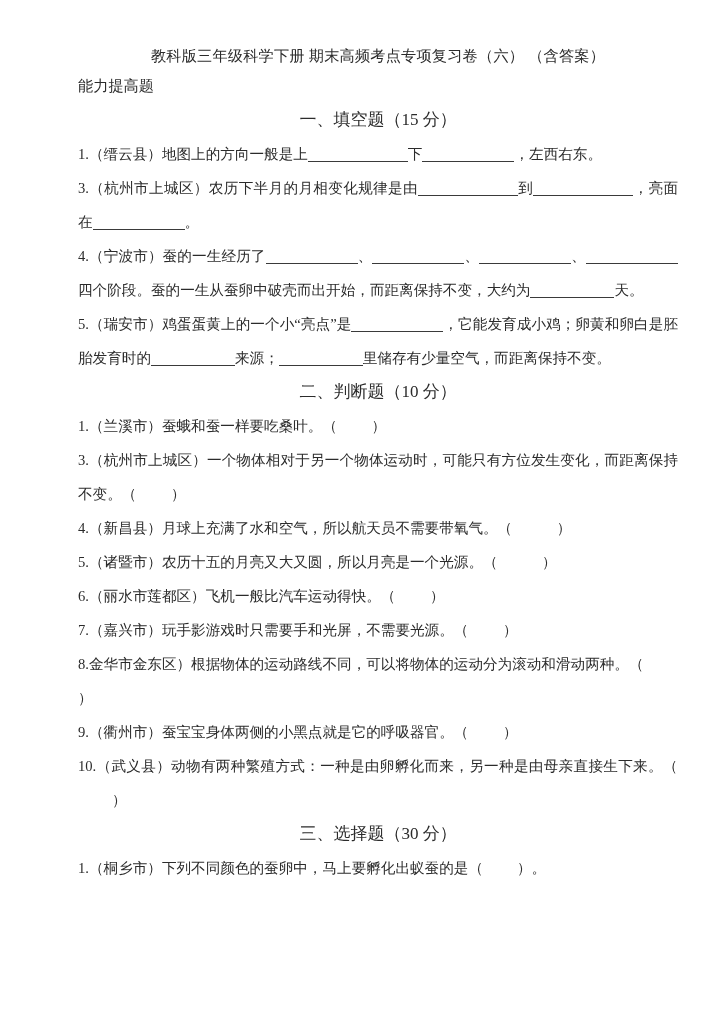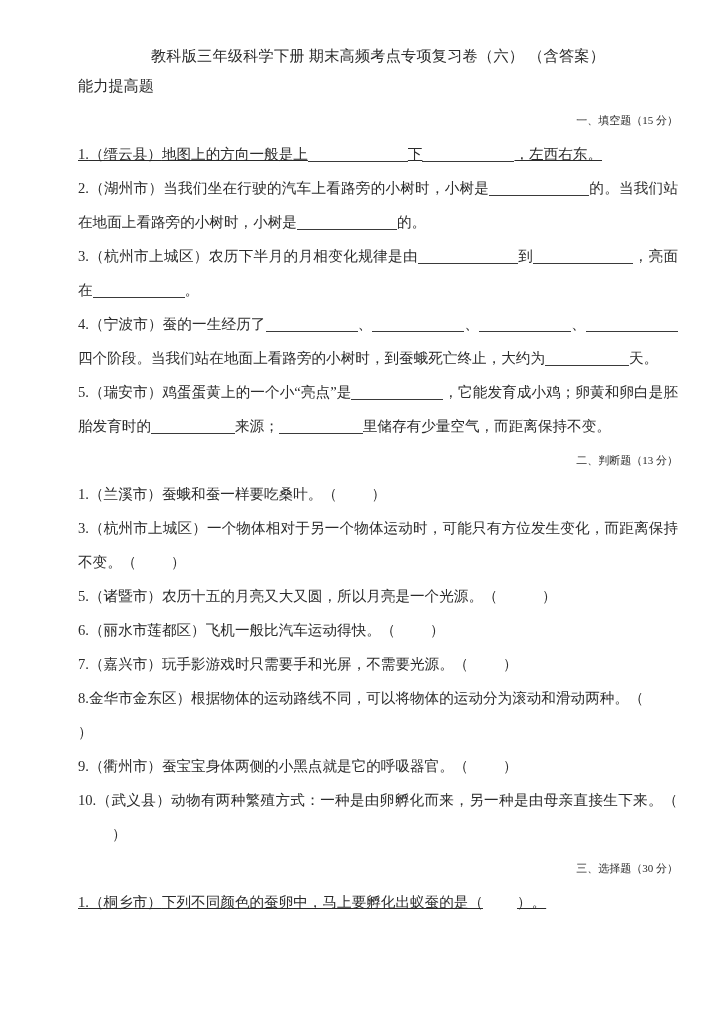--- a/index.html
+++ b/index.html
@@ -31,32 +31,32 @@
     letter-spacing: 0.2px;
     white-space: nowrap;
   }
   .doc-subtitle {
     text-align: left;
     font-size: 15.2px;
     line-height: 30px;
     margin-bottom: 2px;
   }
   .section-head {
-    font-size: 11px;
+    font-size: 17px;
     line-height: 34px;
-    text-align: right;
+    text-align: center;
   }
   .q {
     font-size: 14.6px;
     line-height: 34px;
     text-align: justify;
     text-justify: inter-ideograph;
     word-break: break-all;
   }
-  .q.nowrap { white-space: nowrap; text-decoration: underline; }
+  .q.nowrap { white-space: nowrap; }
 
   
   .bk {
     display: inline-block;
     border-bottom: 1px solid #3a3a3a;
     vertical-align: -3px;
     height: 14px;
   }
   .bk-m  { width: 84px; }
   .bk-l  { width: 92px; }
@@ -72,35 +72,35 @@
 
 <div class="page">
 
   <div class="doc-title">教科版三年级科学下册 期末高频考点专项复习卷（六） （含答案）</div>
   <div class="doc-subtitle">能力提高题</div>
 
   <div class="section-head">一、填空题（15 分）</div>
 
   <div class="q nowrap"><span>1.</span><span>（缙云县）</span><span>地图上的方向一般是上</span><span class="bk bk-xl"></span><span>下</span><span class="bk bk-l"></span><span>，左西右东。</span></div>
 
-  <div class="q"><span>2.</span><span>（湖州市）</span><span>当我们坐在行驶的汽车上看路旁的小树时，小树是</span><span class="bk bk-xl"></span><span>的。当我们站在地面上看路旁的小树时，小树是</span><span class="bk bk-xl"></span><span>的。</span></div>
 
   <div class="q"><span>3.</span><span>（杭州市上城区）</span><span>农历下半月的月相变化规律是由</span><span class="bk bk-xl"></span><span>到</span><span class="bk bk-xl"></span><span>，亮面在</span><span class="bk bk-l"></span><span>。</span></div>
 
-  <div class="q"><span>4.</span><span>（宁波市）</span><span>蚕的一生经历了</span><span class="bk bk-l"></span><span>、</span><span class="bk bk-l"></span><span>、</span><span class="bk bk-l"></span><span>、</span><span class="bk bk-l"></span><span>四个阶段。当我们站在地面上看路旁的小树时，到蚕蛾死亡终止，大约为</span><span class="bk bk-m"></span><span>天。</span></div>
+  <div class="q"><span>4.</span><span>（宁波市）</span><span>蚕的一生经历了</span><span class="bk bk-l"></span><span>、</span><span class="bk bk-l"></span><span>、</span><span class="bk bk-l"></span><span>、</span><span class="bk bk-l"></span><span>四个阶段。蚕的一生从蚕卵中破壳而出开始，而距离保持不变，大约为</span><span class="bk bk-m"></span><span>天。</span></div>
 
   <div class="q"><span>5.</span><span>（瑞安市）</span><span>鸡蛋蛋黄上的一个小“亮点”是</span><span class="bk bk-l"></span><span>，它能发育成小鸡；卵黄和卵白是胚胎发育时的</span><span class="bk bk-m"></span><span>来源；</span><span class="bk bk-m"></span><span>里储存有少量空气，而距离保持不变。</span></div>
 
-  <div class="section-head">二、判断题（13 分）</div>
+  <div class="section-head">二、判断题（10 分）</div>
 
   <div class="q"><span>1.</span><span>（兰溪市）</span><span>蚕蛾和蚕一样要吃桑叶。</span><span class="paren">（</span><span class="gap-m"></span><span class="paren">）</span></div>
 
 
   <div class="q"><span>3.</span><span>（杭州市上城区）</span><span>一个物体相对于另一个物体运动时，可能只有方位发生变化，而距离保持不变。</span><span class="paren">（</span><span class="gap-m"></span><span class="paren">）</span></div>
 
+  <div class="q"><span>4.</span><span>（新昌县）</span><span>月球上充满了水和空气，所以航天员不需要带氧气。</span><span class="paren">（</span><span class="gap-l"></span><span class="paren">）</span></div>
 
   <div class="q"><span>5.</span><span>（诸暨市）</span><span>农历十五的月亮又大又圆，所以月亮是一个光源。</span><span class="paren">（</span><span class="gap-l"></span><span class="paren">）</span></div>
 
   <div class="q"><span>6.</span><span>（丽水市莲都区）</span><span>飞机一般比汽车运动得快。</span><span class="paren">（</span><span class="gap-m"></span><span class="paren">）</span></div>
 
   <div class="q"><span>7.</span><span>（嘉兴市）</span><span>玩手影游戏时只需要手和光屏，不需要光源。</span><span class="paren">（</span><span class="gap-m"></span><span class="paren">）</span></div>
 
   <div class="q"><span>8.</span><span>金华市金东区）</span><span>根据物体的运动路线不同，可以将物体的运动分为滚动和滑动两种。</span><span class="paren">（</span><span class="gap-m"></span><span class="paren">）</span></div>
 
   <div class="q"><span>9.</span><span>（衢州市）</span><span>蚕宝宝身体两侧的小黑点就是它的呼吸器官。</span><span class="paren">（</span><span class="gap-m"></span><span class="paren">）</span></div>

